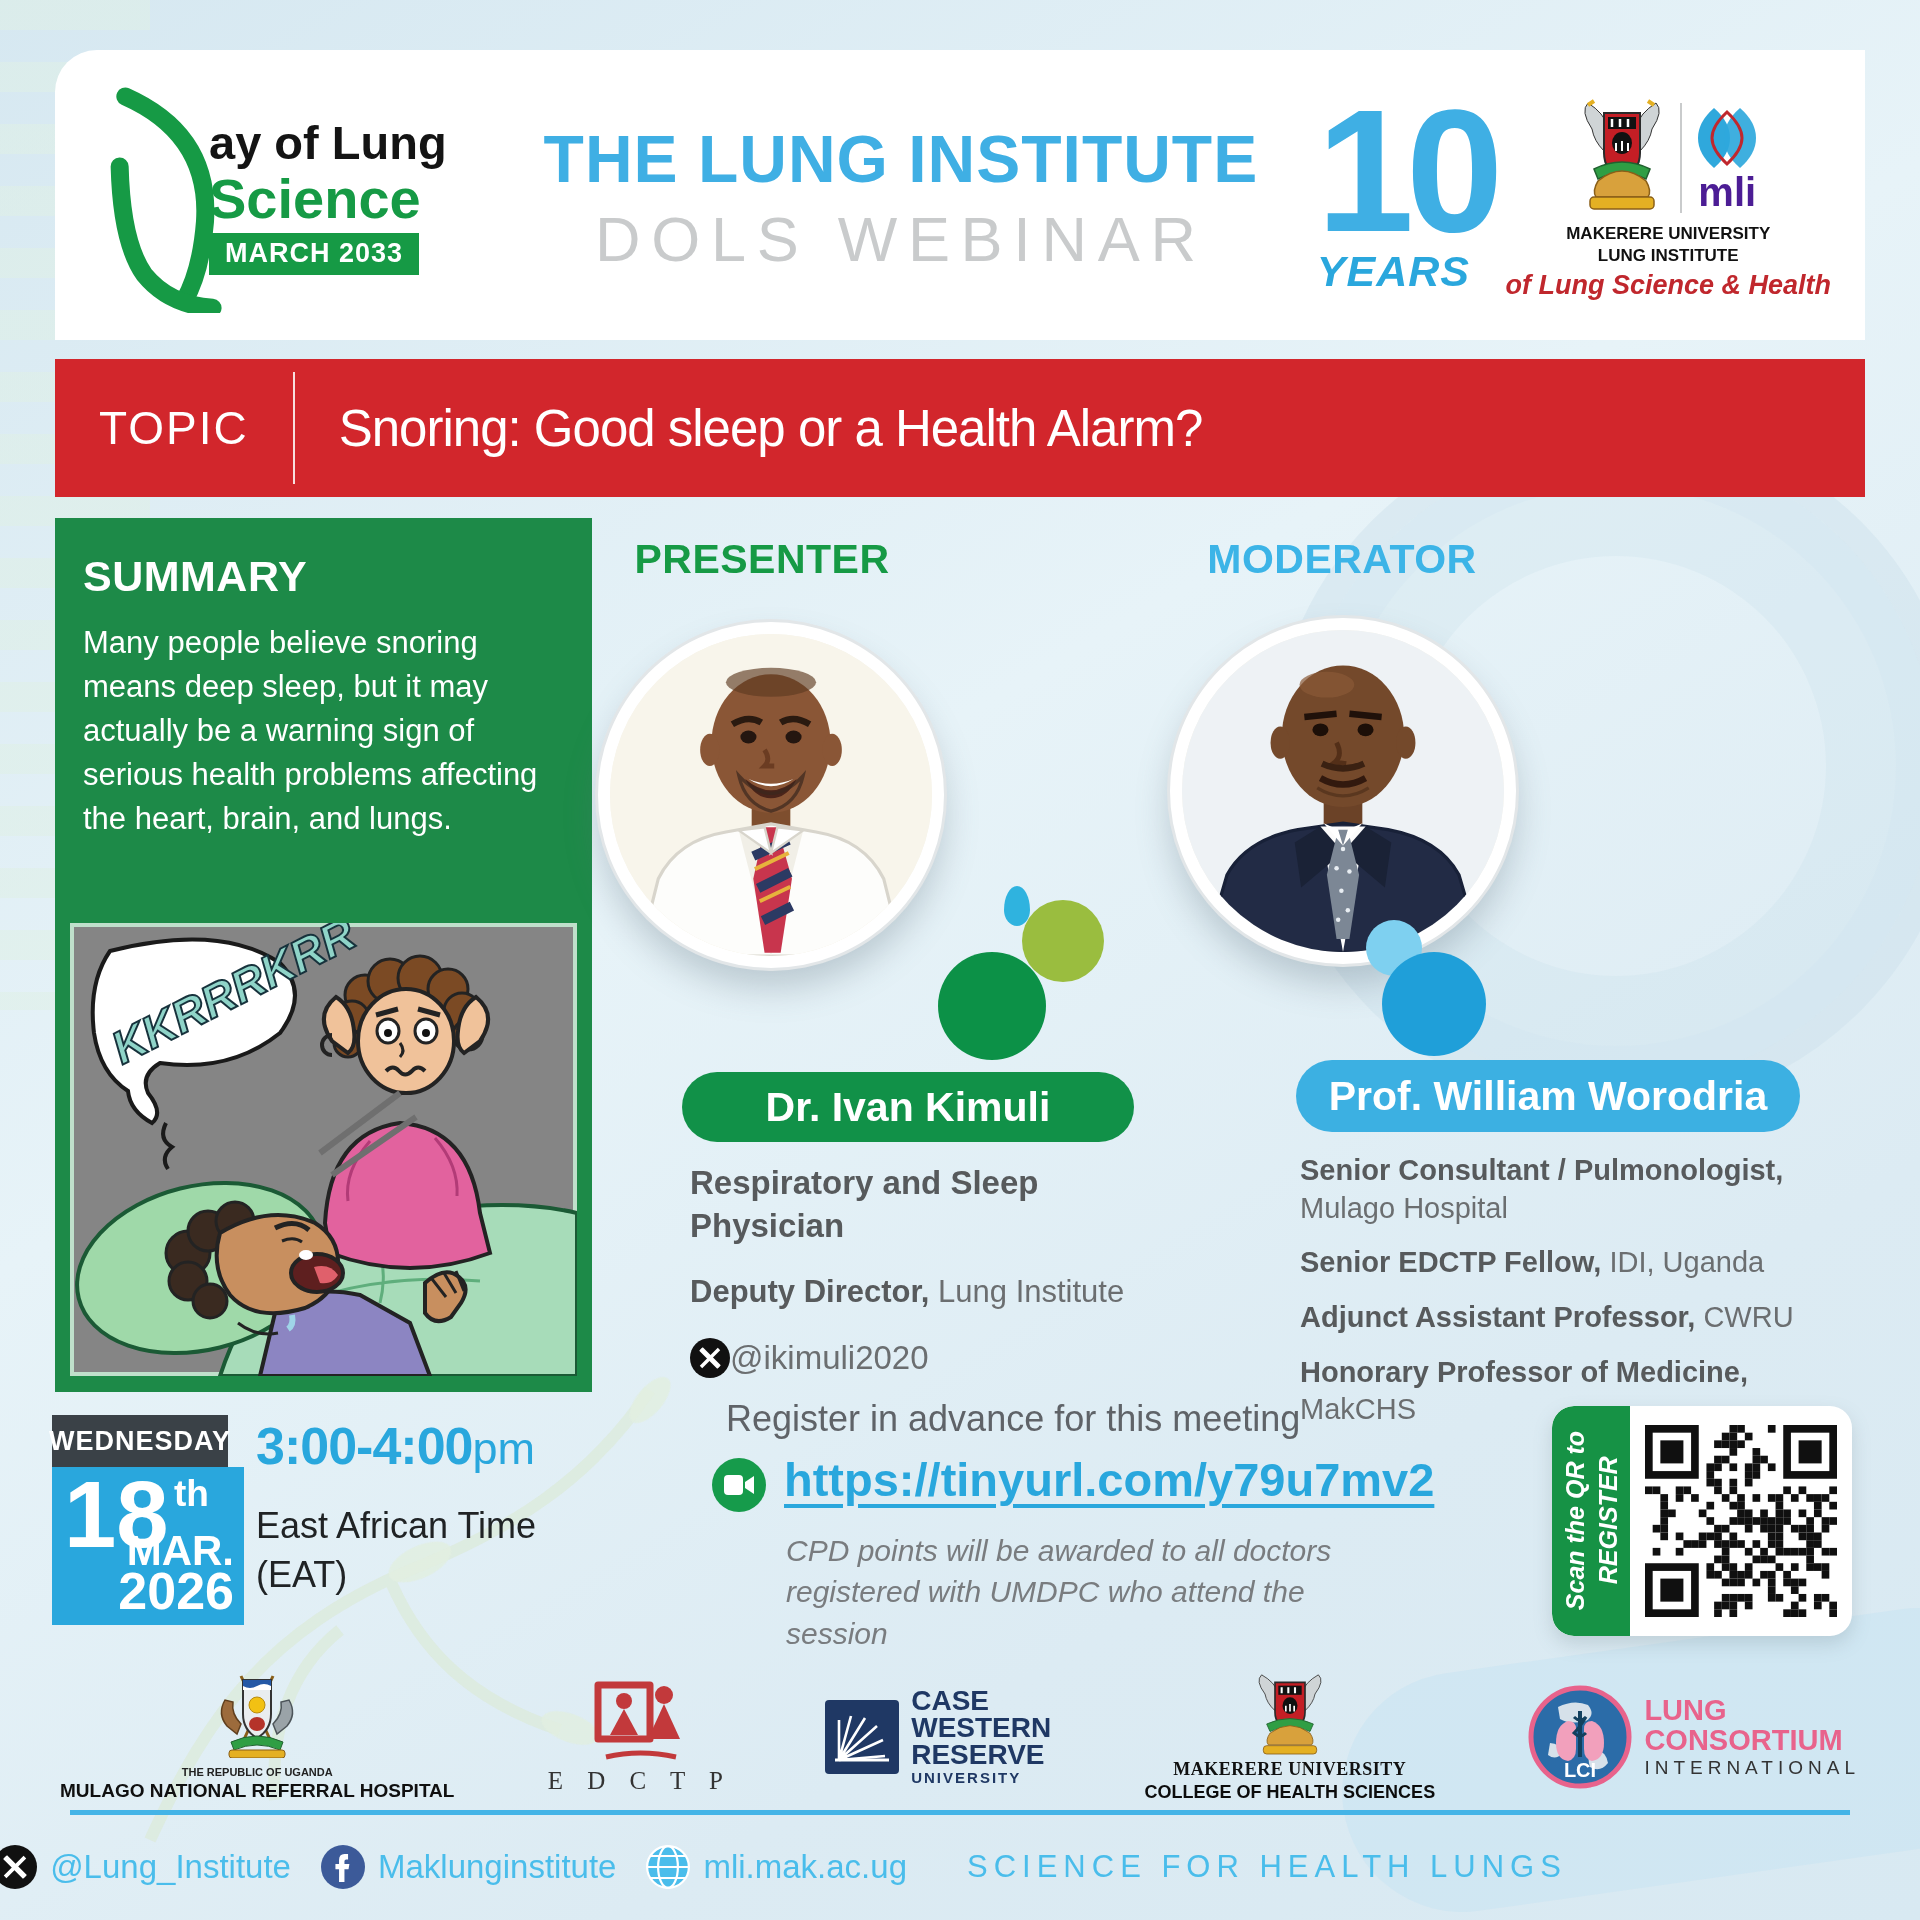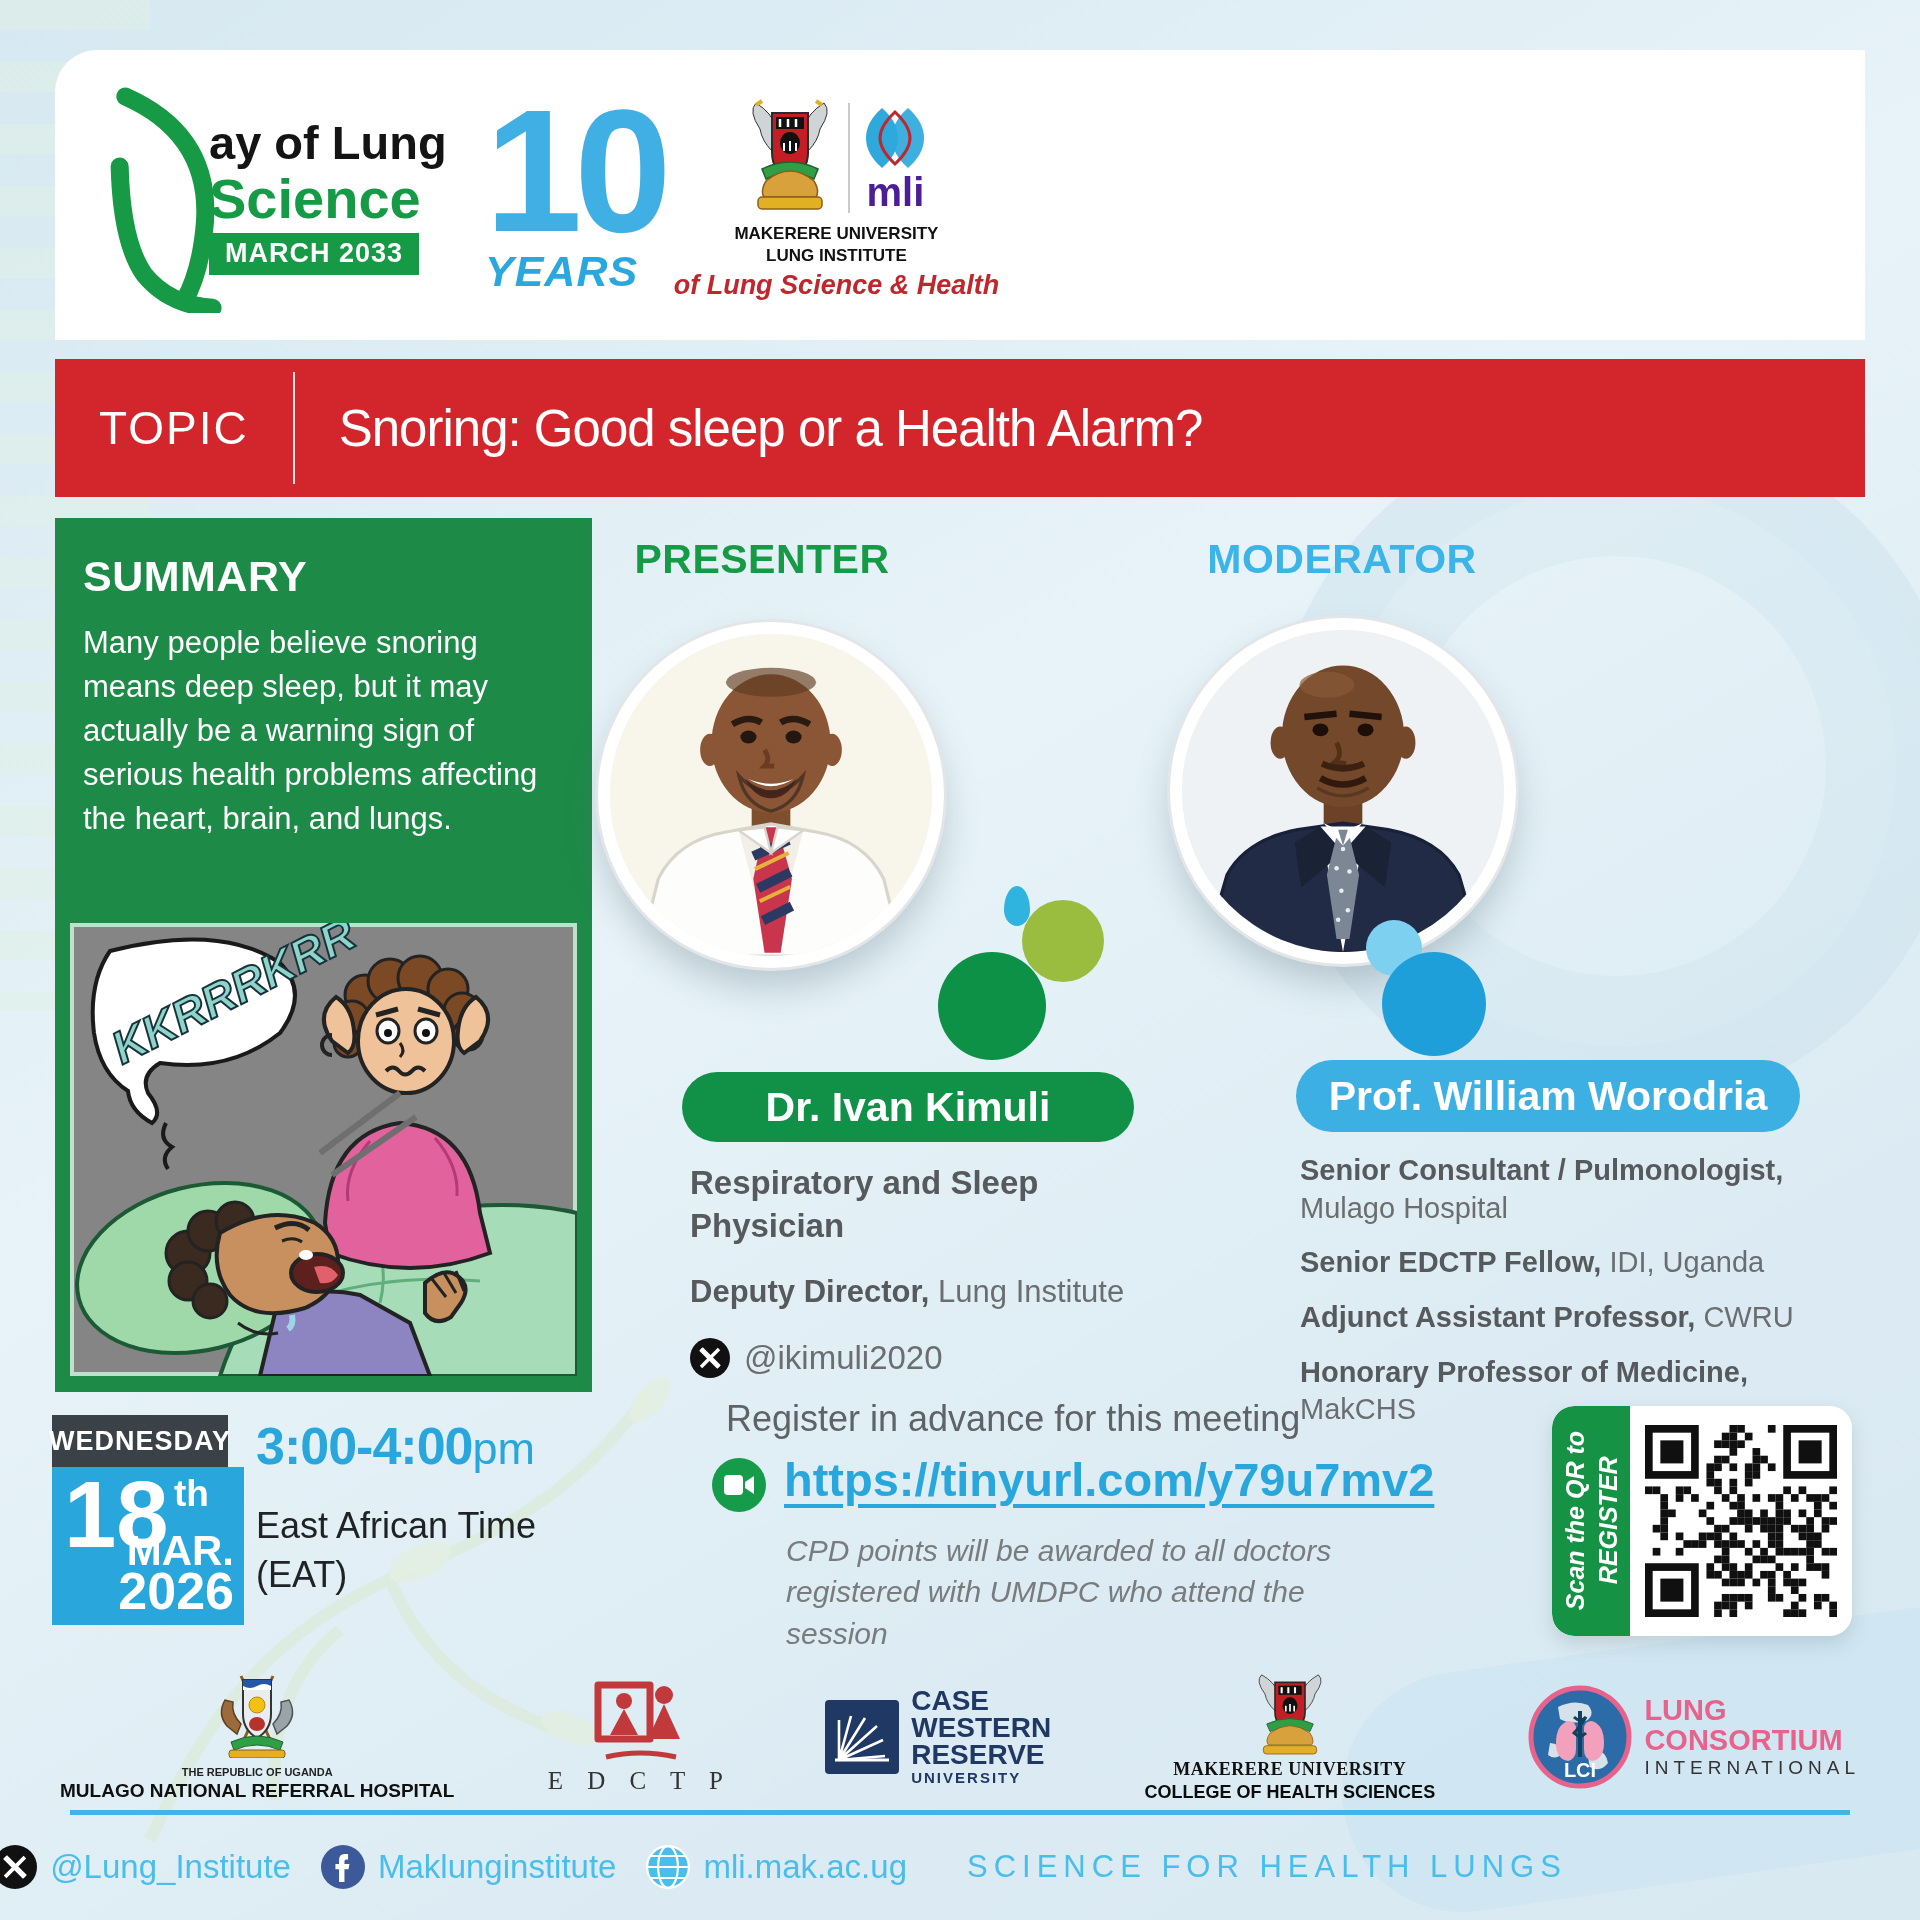--- a/index.html
+++ b/index.html
@@ -58,21 +58,21 @@
   .photo-moderator{left:1170px;top:618px;}
   .dot{position:absolute;border-radius:50%;}
   
   .pill{position:absolute;display:flex;align-items:center;justify-content:center;color:#fff;font-weight:700;border-radius:40px;}
   .pill-presenter{left:682px;top:1072px;width:452px;height:70px;background:#119148;font-size:41px;}
   .pill-moderator{left:1296px;top:1060px;width:504px;height:72px;background:#3cb0e2;font-size:41px;}
   .bio-presenter{position:absolute;left:690px;top:1162px;width:440px;color:#6b6e70;}
   .bp-role1{font-size:33px;font-weight:700;color:#575a5c;line-height:1.3;width:390px;}
   .bp-role2{font-size:31px;margin-top:26px;white-space:nowrap;}
   .bp-role2 b{color:#575a5c;}
-  .bp-tw{margin-top:28px;display:flex;align-items:center;gap:14px;font-size:33px;color:#6b6e70;}
+  .bp-tw{margin-top:28px;display:flex;align-items:center;gap:0;font-size:33px;color:#6b6e70;}
   .bio-moderator{position:absolute;left:1300px;top:1152px;width:528px;color:#6b6e70;}
   .role{font-size:29px;line-height:1.3;margin-bottom:17px;white-space:pre-wrap;}
   .role b{color:#575a5c;}
   
   .day-bar{position:absolute;left:52px;top:1415px;width:176px;height:52px;background:#3a4147;color:#fff;
     display:flex;align-items:center;justify-content:center;font-size:27px;font-weight:700;letter-spacing:1px;}
   .date-box{position:absolute;left:52px;top:1467px;width:192px;height:158px;background:#29a7dd;color:#fff;}
   .d-num{position:absolute;left:12px;top:-6px;font-size:94px;font-weight:700;}
   .d-suf{position:absolute;left:122px;top:6px;font-size:37px;font-weight:700;}
   .d-mon{position:absolute;right:10px;top:60px;font-size:42px;font-weight:700;}
@@ -143,20 +143,24 @@
         <g stroke="#169a45" stroke-width="19" fill="none" stroke-linecap="round">
           <path d="M32,18 Q122,58 116,150 Q112,202 94,234"></path>
           <path d="M26,92 Q28,172 52,206 Q78,238 124,241"></path>
         </g>
       </svg>
       <div class="dols-text">
         <span class="dols-l1">ay of Lung</span>
         <span class="dols-l2">Science</span>
         <span class="dols-l3">MARCH 2033</span>
       </div>
+    </div>
+    <div class="header-title">
+      <div class="ht-main">THE LUNG INSTITUTE</div>
+      <div class="ht-sub">DOLS WEBINAR</div>
     </div>
     <div class="anniv">
       <div>
         <div class="anniv-10">10</div>
         <div class="anniv-years">YEARS</div>
       </div>
       <div class="anniv-right">
         <div class="anniv-logos">
           <svg width="96" height="118" viewBox="0 0 96 118">
             <g stroke="#333" stroke-width="1">

